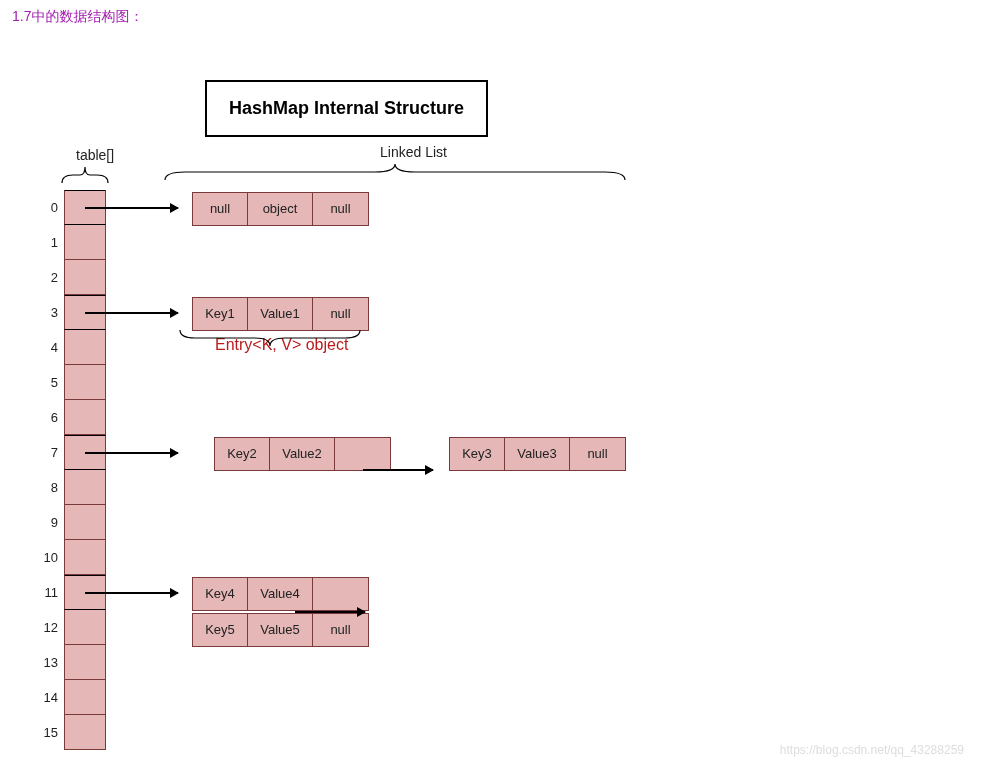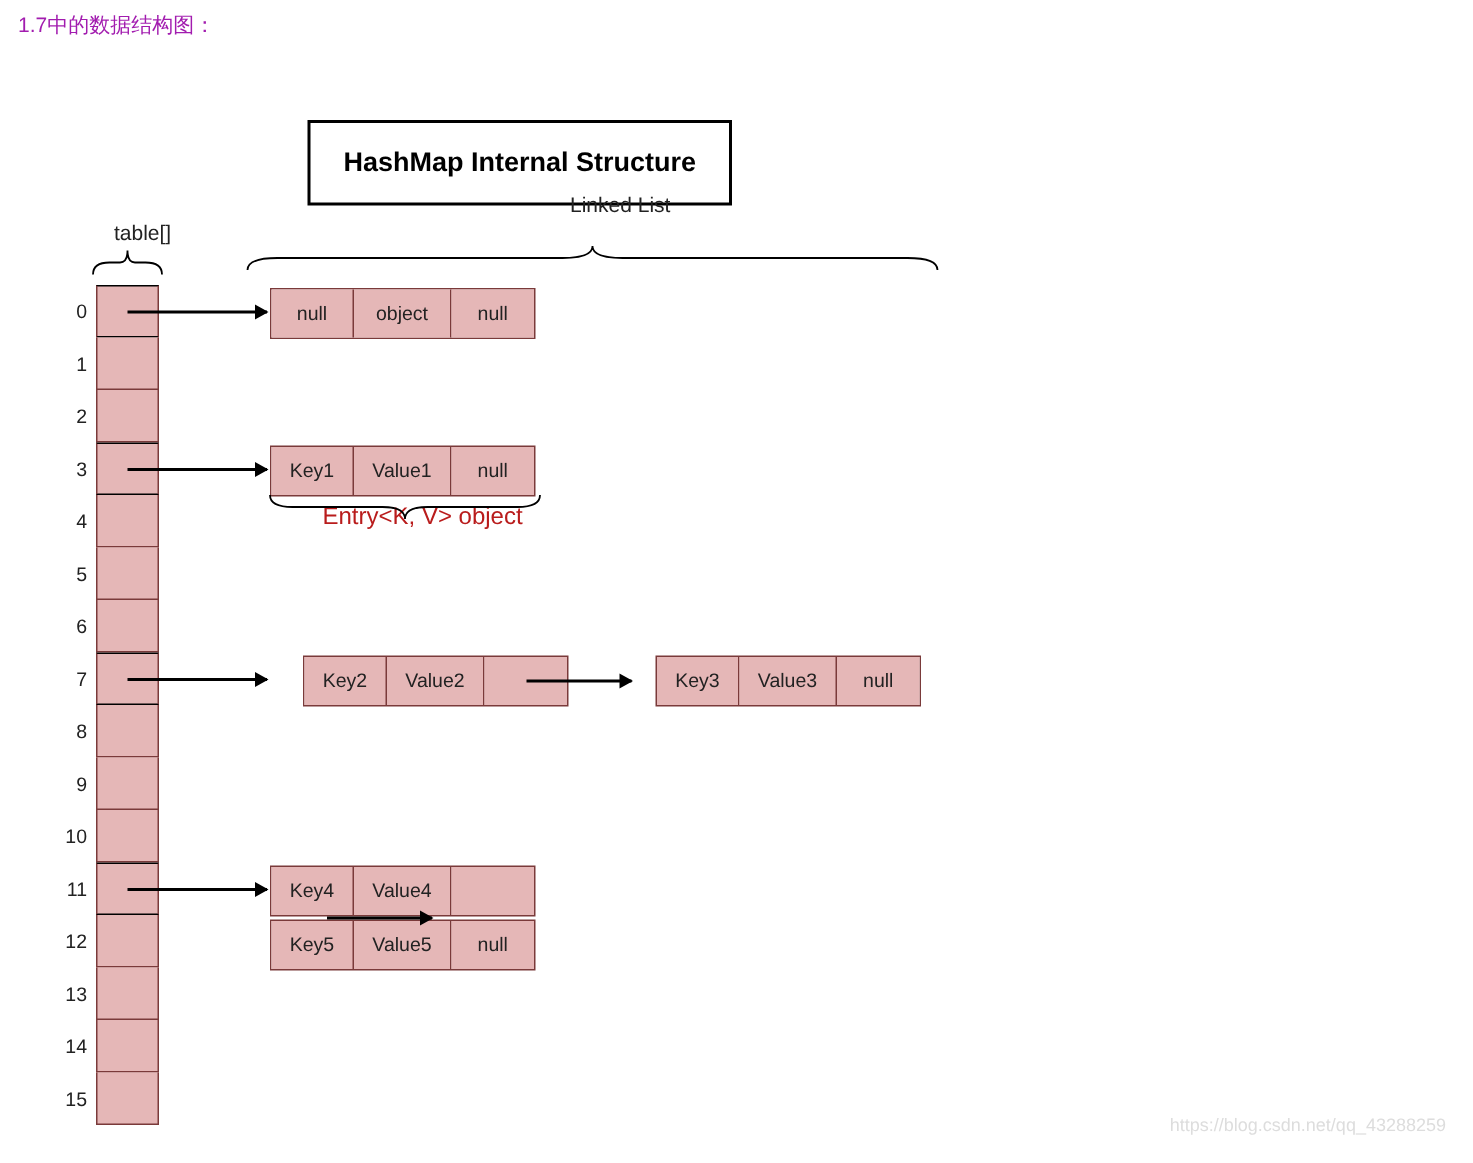--- a/index.html
+++ b/index.html
@@ -35,21 +35,21 @@
   .table-label {
     position: absolute;
     top: 147px;
     left: 60px;
     font-size: 14px;
     color: #222;
     margin-left: 16px;
   }
   .linked-label {
     position: absolute;
-    top: 128px;
+    top: 144px;
     left: 380px;
     font-size: 14px;
     color: #222;
   }
   
   .arr {
     position: absolute;
     top: 190px;
     left: 40px;
   }
@@ -70,21 +70,21 @@
     height: 35px;
     border: 1.5px solid #7a3a3a;
     background: #e5b7b7;
     border-top-width: 1.5px;
   }
   .slot-row + .slot-row .slot { border-top: none; }
   .slot-row.hl .slot { border-top: 1.5px solid #000; border-bottom: 1.5px solid #000; }
   
   
   .nodes { position: absolute; top: 190px; left: 180px; }
-  .node-row { position: absolute; display: flex; align-items: center; }
+  .node-row { position: absolute; display: flex; align-items: flex-end; margin-left: 12px; }
   .entry {
     display: flex;
     border: 1.5px solid #7a3a3a;
   }
   .cell {
     background: #e5b7b7;
     border-right: 1.5px solid #7a3a3a;
     height: 32px;
     display: flex;
     align-items: center;

